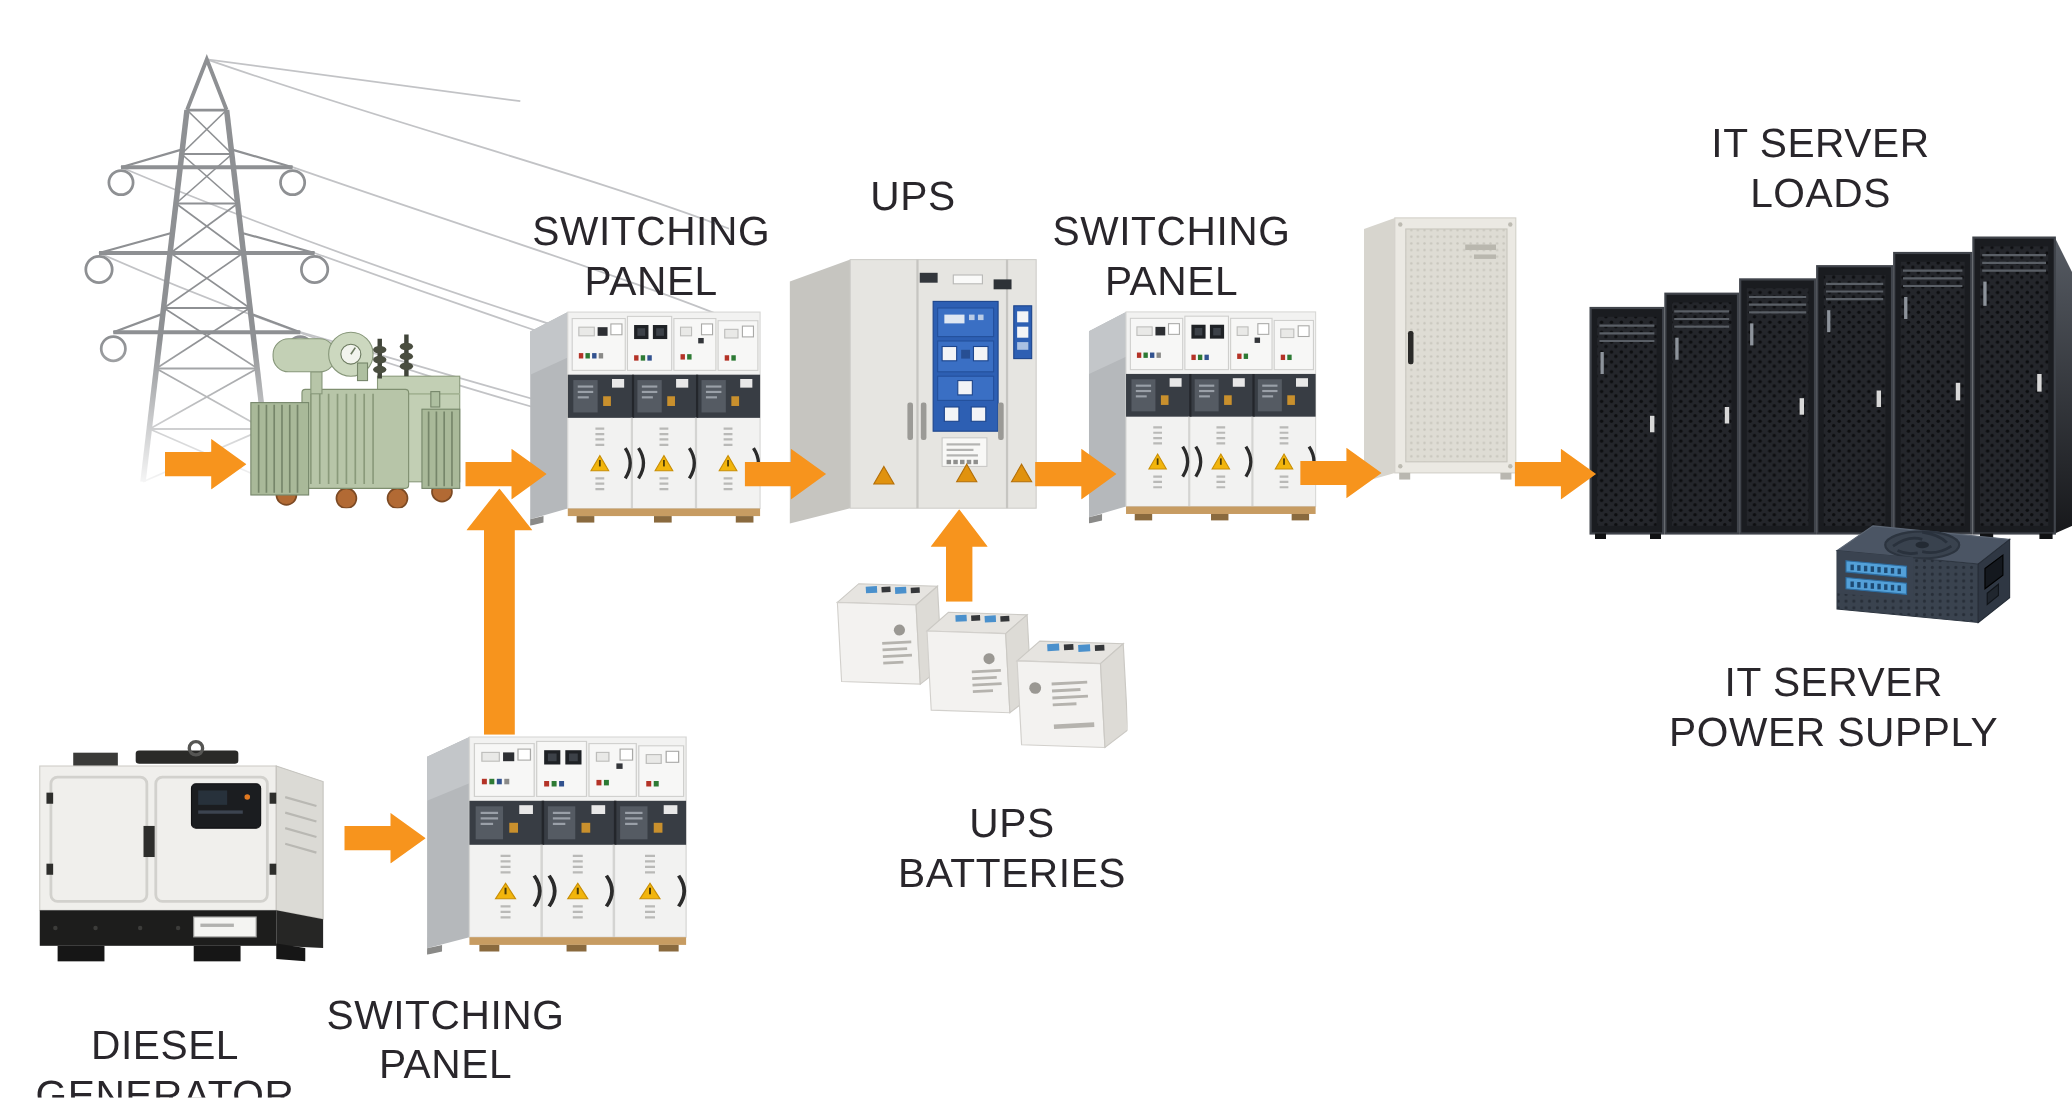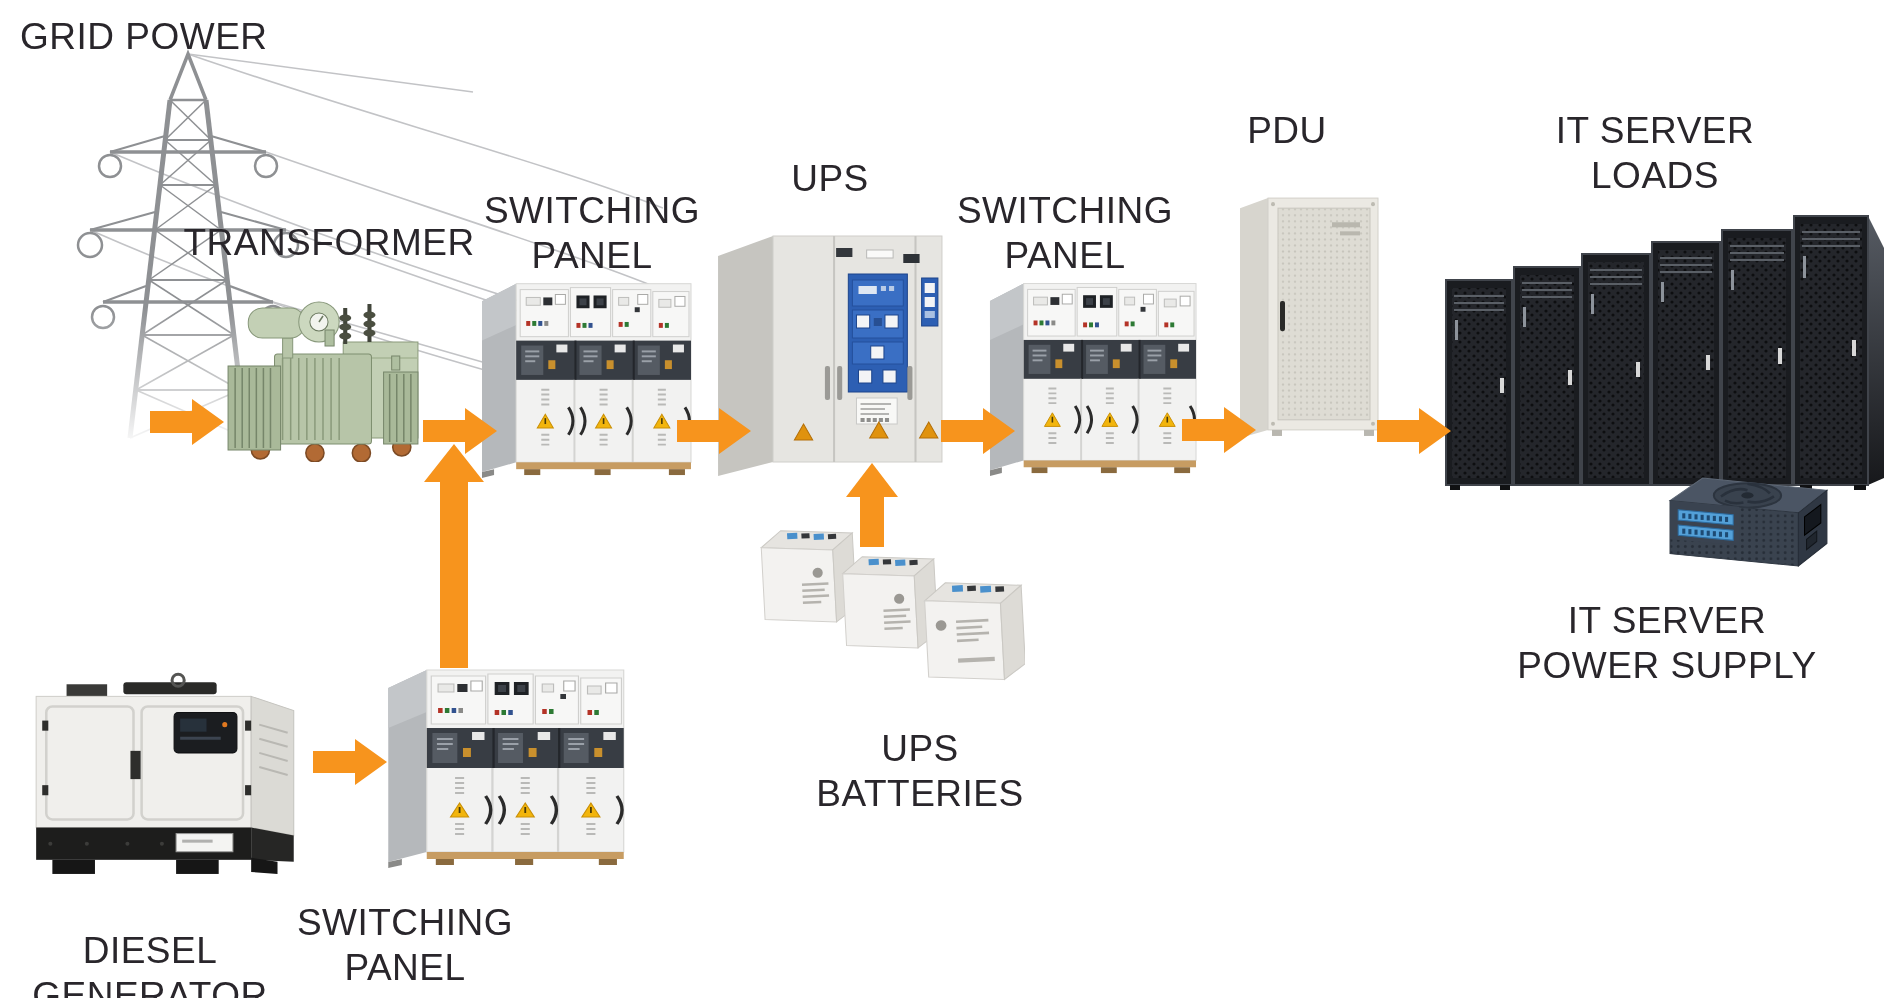--- a/index.html
+++ b/index.html
@@ -589,28 +589,25 @@
   <svg class="abs" style="left:1377px;top:408px" width="74" height="46" viewBox="0 0 74 46">
       <use href="#g-arrow-right"></use>
     </svg>
   <svg class="abs" style="left:313px;top:739px" width="74" height="46" viewBox="0 0 74 46">
       <use href="#g-arrow-right"></use>
     </svg>
   <svg class="abs" style="left:424px;top:444px" width="60" height="224" viewBox="0 0 60 224">
       <use href="#g-arrow-up-long"></use>
     </svg>
 
-  <div class="label left" style="left:20px;top:14px;width:300px">GRID POWER</div>
-  <div class="label" style="left:169px;top:220px;width:320px">TRANSFORMER</div>
   <div class="label" style="left:442px;top:188px;width:300px">SWITCHING
 PANEL</div>
   <div class="label" style="left:730px;top:156px;width:200px">UPS</div>
   <div class="label" style="left:915px;top:188px;width:300px">SWITCHING
 PANEL</div>
-  <div class="label" style="left:1187px;top:108px;width:200px">PDU</div>
   <div class="label" style="left:1480px;top:108px;width:350px">IT SERVER
 LOADS</div>
   <div class="label" style="left:770px;top:726px;width:300px">UPS
 BATTERIES</div>
   <div class="label" style="left:0px;top:928px;width:300px">DIESEL
 GENERATOR</div>
   <div class="label" style="left:255px;top:900px;width:300px">SWITCHING
 PANEL</div>
   <div class="label" style="left:1480px;top:598px;width:374px">IT SERVER
 POWER SUPPLY</div>

